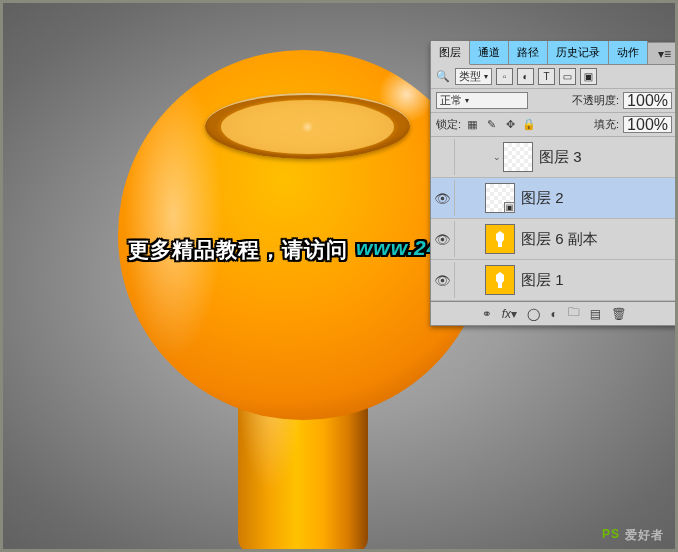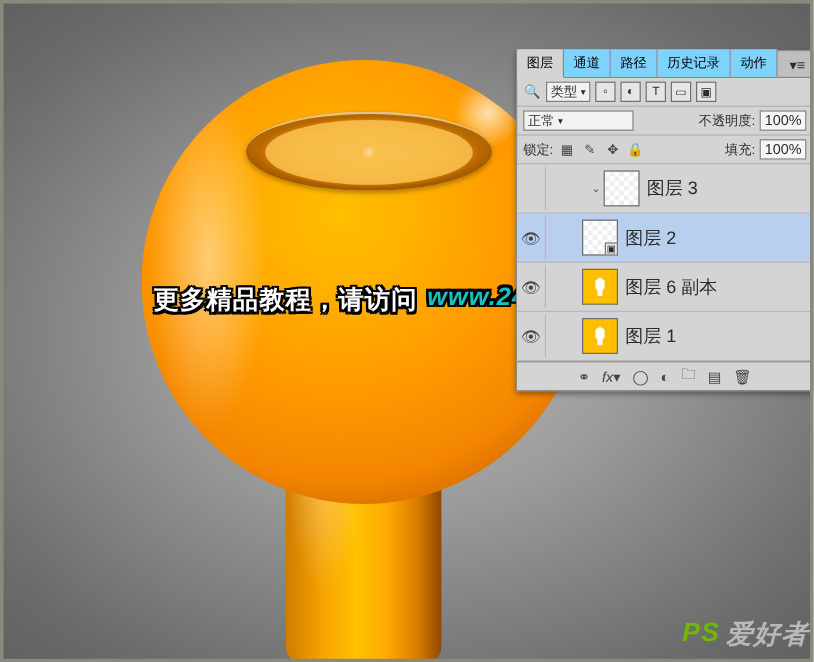--- a/index.html
+++ b/index.html
@@ -75,23 +75,23 @@
       text-shadow: 2px 0 0 #000, -2px 0 0 #000, 0 2px 0 #000, 0 -2px 0 #000,
                    2px 2px 0 #000, -2px -2px 0 #000, 2px -2px 0 #000, -2px 2px 0 #000;
     }
     .promo .url {
       color: #16c3c0; font-style: italic;
       text-shadow: 2px 0 0 #000, -2px 0 0 #000, 0 2px 0 #000, 0 -2px 0 #000,
                    2px 2px 0 #000, -2px -2px 0 #000, 2px -2px 0 #000, -2px 2px 0 #000;
     }
     
     .footer-watermark {
-      position: absolute; right: 4px; bottom: 8px;
-      font-size: 22px; font-weight: bold; letter-spacing: 1px;
-      display: flex; gap: 5px; font-style: italic;
+      position: absolute; right: 14px; bottom: 8px;
+      font-size: 12px; font-weight: bold; letter-spacing: 1px;
+      display: flex; gap: 5px;
     }
     .footer-watermark .lb { color: #6fba00; }
     .footer-watermark .rb { color: #b9b9b9; }
 
     
     .panel {
       position: absolute;
       right: 0; top: 42px;
       width: 248px;
       background: #d4d4d4;
@@ -126,21 +126,21 @@
       height: 17px; padding: 0 3px; gap: 3px;
     }
     .select .caret { font-size: 8px; }
     .mini-btn {
       width: 17px; height: 17px;
       display: inline-flex; align-items: center; justify-content: center;
       border: 1px solid #6f6f6f; background: #e6e6e6; font-size: 10px;
     }
     .val {
       background: #f6f6f6; border: 1px solid #7f7f7f;
-      padding: 0 3px; height: 17px; line-height: 15px; font-size: 12px;
+      padding: 0 3px; height: 17px; line-height: 15px; font-size: 16px;
     }
     .tiny-icon {
       width: 15px; height: 15px;
       display: inline-flex; align-items: center; justify-content: center;
       font-size: 11px; color: #444;
     }
     
     .layer-list { background: #d4d4d4; }
     .layer-row {
       display: flex; align-items: center;

